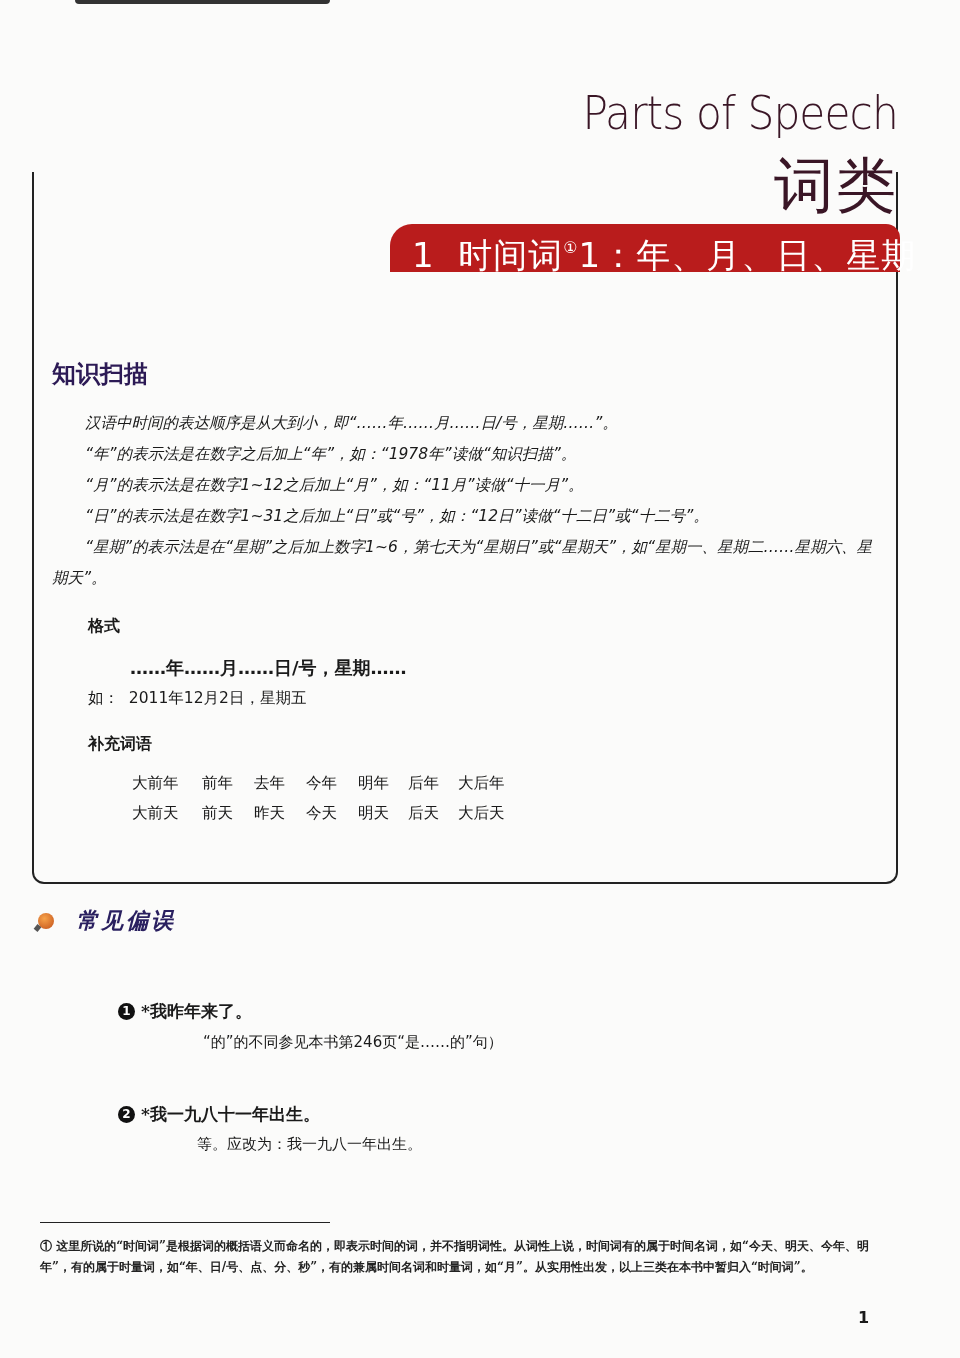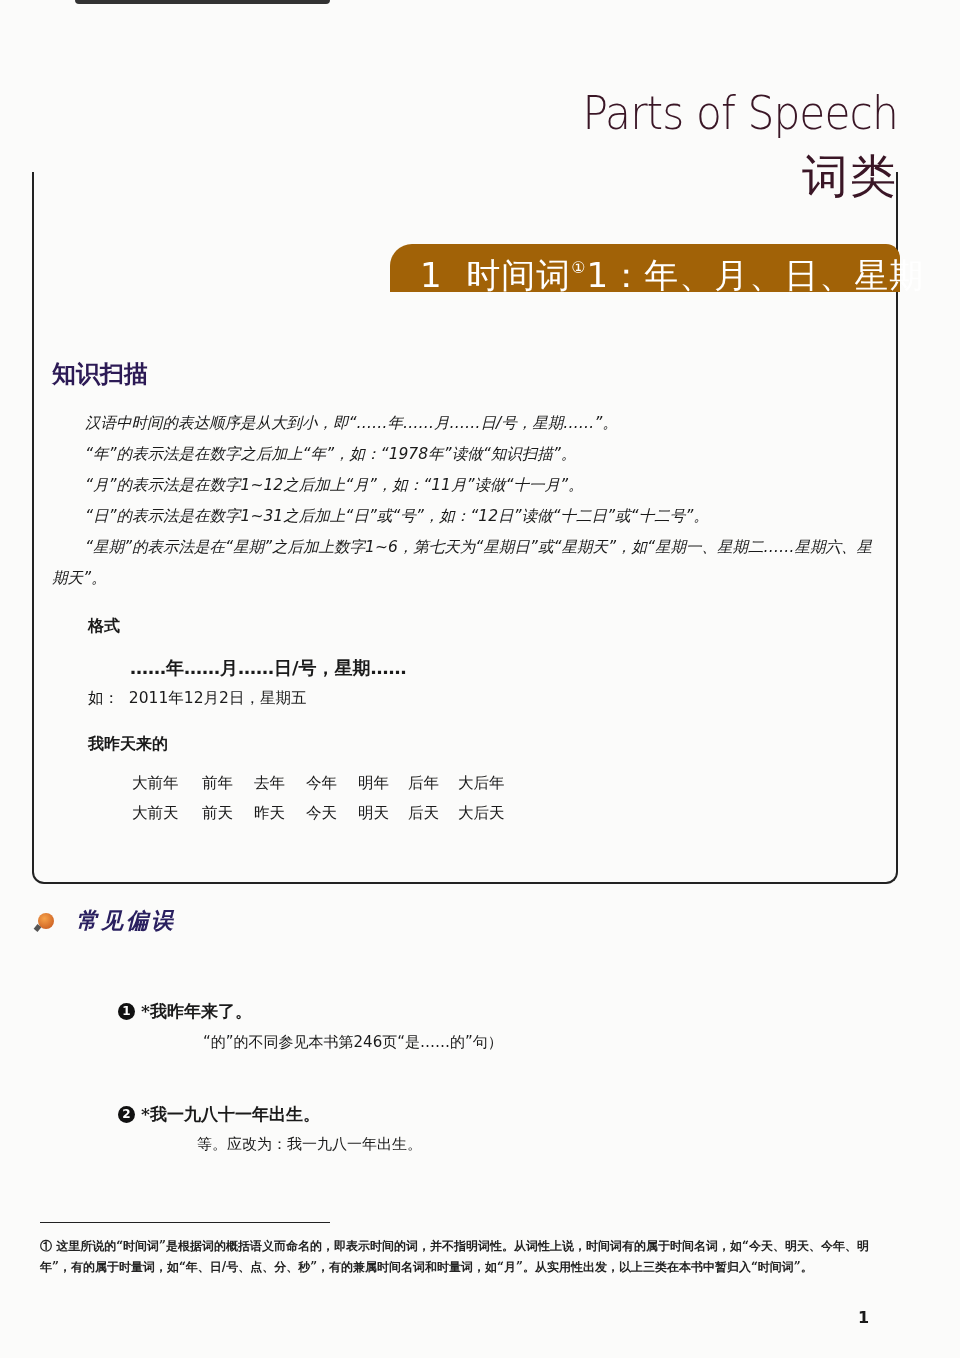--- a/index.html
+++ b/index.html
@@ -10,32 +10,32 @@
   }
   .top-bar { position: absolute; left: 75px; top: 0; width: 255px; height: 4px; background: #333; border-radius: 0 0 4px 4px; }
   .page-heading-en {
     position: absolute; right: 62px; top: 86px;
     font-family: "DejaVu Sans", sans-serif; font-weight: 200;
     font-size: 46px; letter-spacing: -1px; color: #3a1626;
     transform: scaleX(0.92); transform-origin: right center;
   }
   .page-heading-zh {
     position: absolute; right: 62px; top: 146px;
-    font-size: 46px; color: #3a1626; font-weight: normal; letter-spacing: 2px;
+    font-size: 60px; color: #3a1626; font-weight: normal; letter-spacing: 2px;
   }
   .box {
     position: absolute; left: 32px; top: 172px; width: 862px; height: 710px;
     border-left: 2px solid #222; border-right: 2px solid #222; border-bottom: 2px solid #222;
     border-radius: 0 0 12px 12px;
   }
   .title-bar {
     position: absolute; left: 390px; top: 224px; width: 510px; height: 48px;
-    background: #a16207; border-radius: 22px 14px 0 0;
-    color: #fff; font-size: 34px; line-height: 48px; padding-left: 30px; box-sizing: border-box;
-    white-space: nowrap; letter-spacing: 1px; margin-top: 20px;
+    background: #b91c1c; border-radius: 22px 14px 0 0;
+    color: #fff; font-size: 34px; line-height: 48px; padding-left: 22px; box-sizing: border-box;
+    white-space: nowrap; letter-spacing: 1px;
   }
   .title-bar sup { font-size: 16px; vertical-align: 14px; }
   .section-title {
     position: absolute; left: 52px; top: 358px;
     font-size: 24px; font-weight: bold; color: #2c1a55;
   }
   .para { position: absolute; left: 52px; width: 835px; font-size: 15.5px; line-height: 31px; }
   .para p { margin: 0; text-indent: 33px; font-style: italic; }
   .sub-title { position: absolute; left: 88px; font-size: 16px; font-weight: bold; }
   .format-line { position: absolute; left: 130px; top: 656px; font-size: 18px; font-weight: bold; }
@@ -79,21 +79,21 @@
   <p>“日”的表示法是在数字1~31之后加上“日”或“号”，如：“12日”读做“十二日”或“十二号”。</p>
   <p>“星期”的表示法是在“星期”之后加上数字1~6，第七天为“星期日”或“星期天”，如“星期一、星期二……星期六、星期天”。</p>
 </div>
 
 <div class="sub-title" style="top:616px;">格式</div>
 <div class="format-line">……年……月……日/号，星期……</div>
 <div class="example-line">
   <span>如：</span>&nbsp;&nbsp;<span>2011年12月2日，星期五</span>
 </div>
 
-<div class="sub-title" style="top:734px;">我昨天来的</div>
+<div class="sub-title" style="top:734px;">补充词语</div>
 
 <div class="vocab" style="top:773px;">
   <span style="width:70px">大前年</span>
   <span style="width:52px">前年</span>
   <span style="width:52px">去年</span>
   <span style="width:52px">今年</span>
   <span style="width:50px">明年</span>
   <span style="width:50px">后年</span>
   <span>大后年</span>
 </div>

